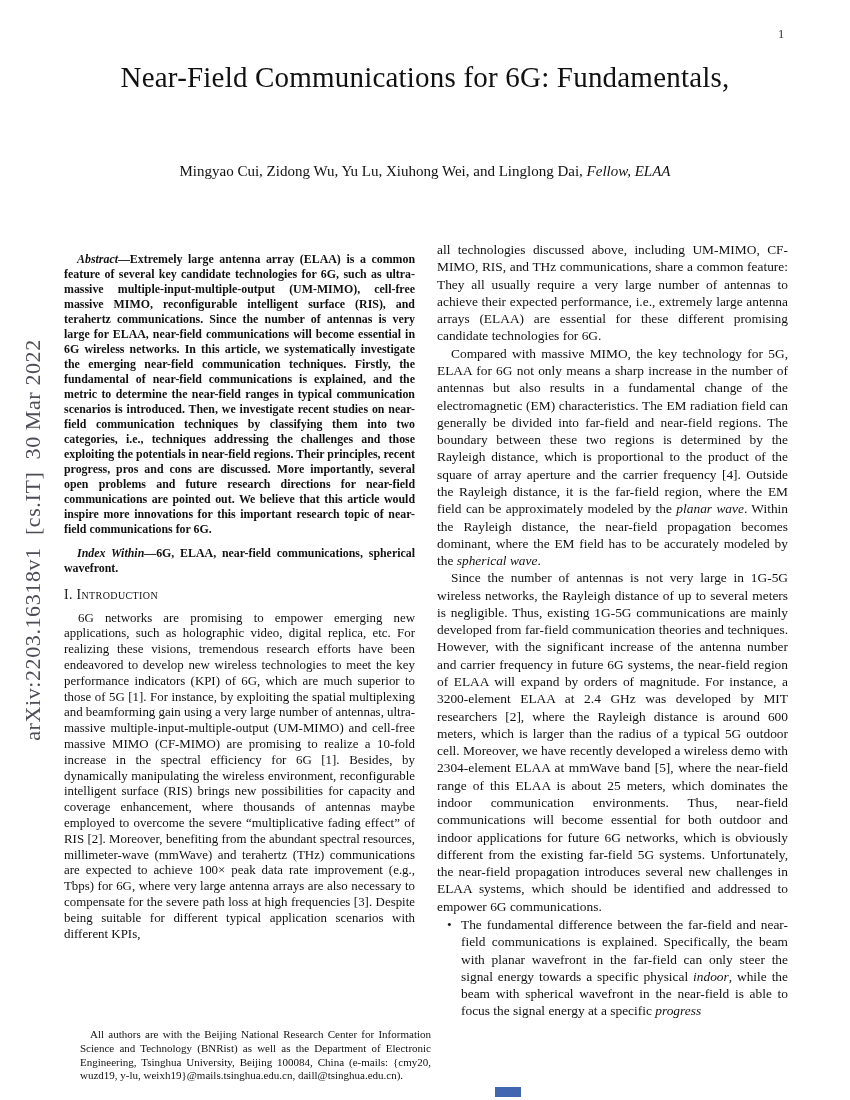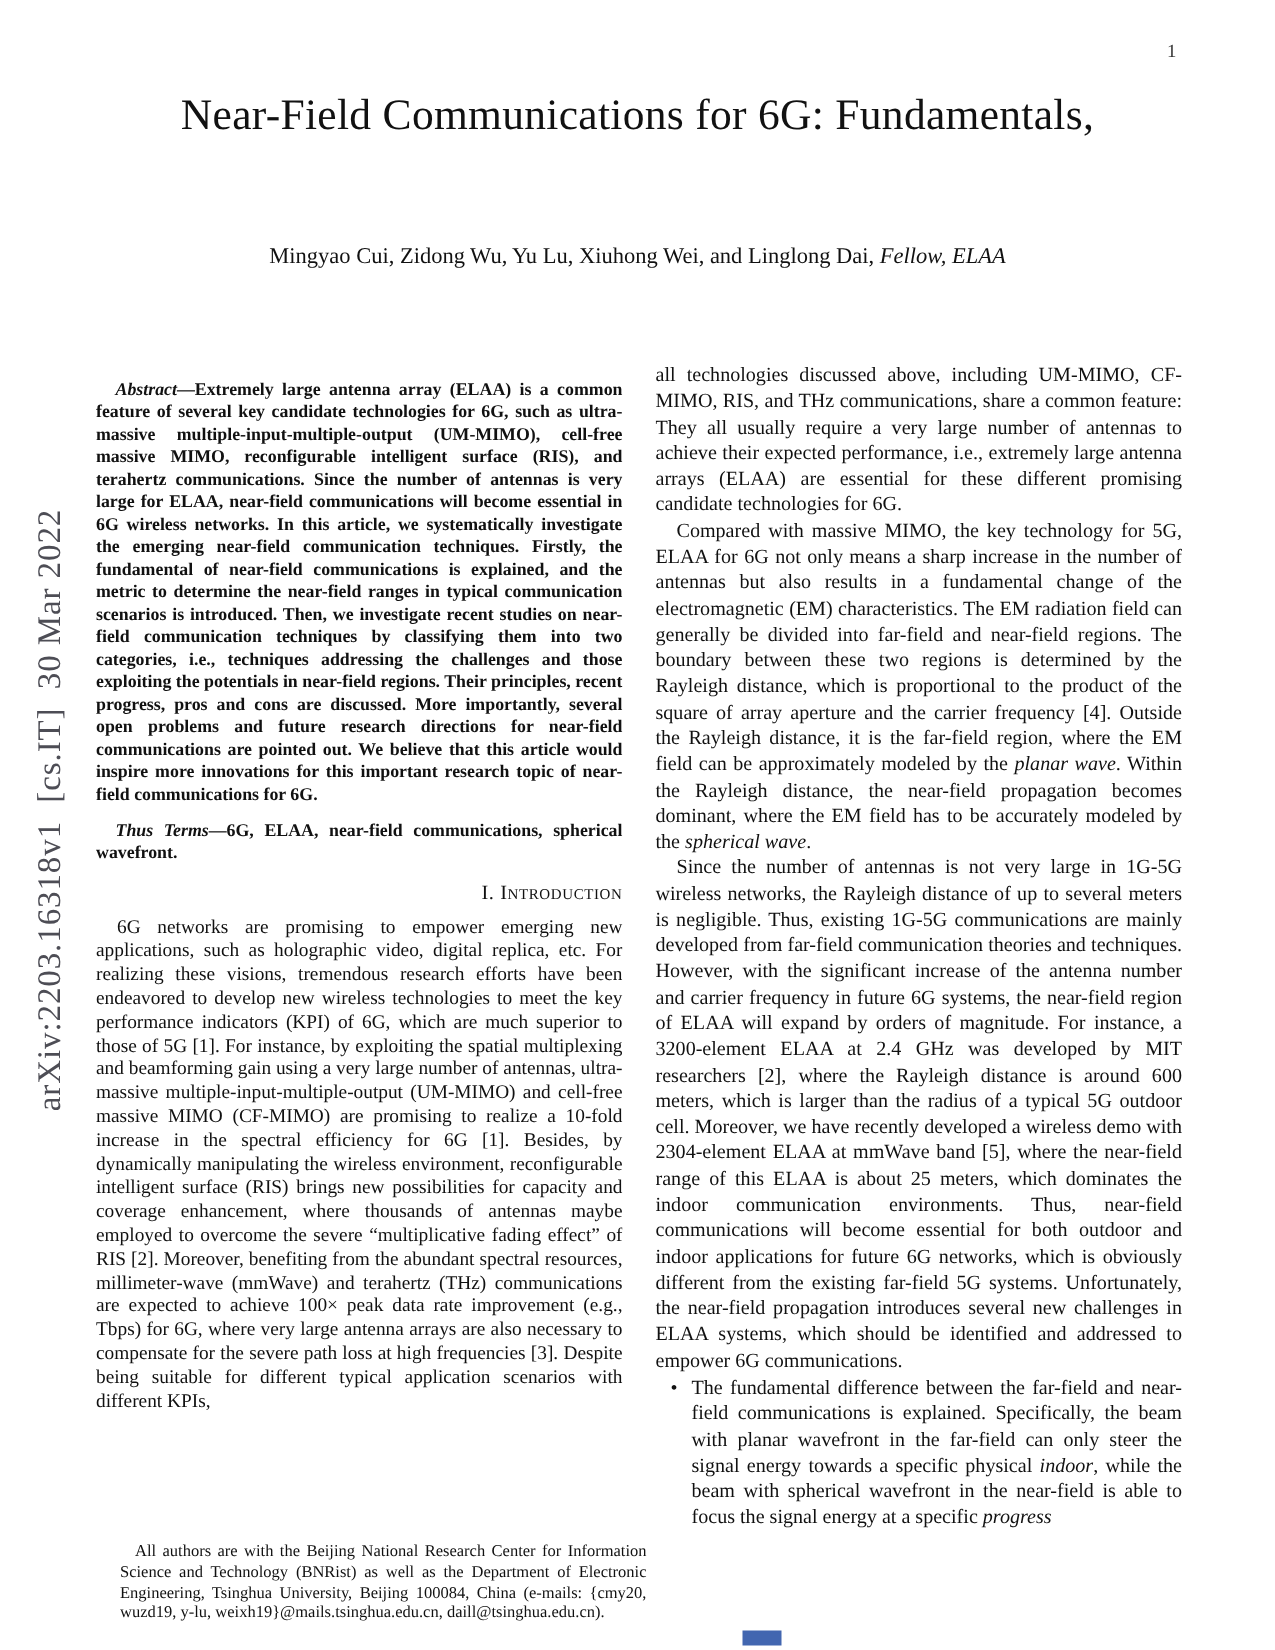--- a/index.html
+++ b/index.html
@@ -78,21 +78,21 @@
   .abstract, .index-terms {
     font-weight: bold;
     font-size: 11.9px;
     line-height: 1.26;
     margin: 0;
     text-indent: 13px;
   }
   .index-terms { margin-top: 9px; }
   .lead-label { font-style: italic; }
   .section-heading {
-    text-align: right;
+    text-align: left;
     font-size: 13.6px;
     font-weight: 400;
     font-variant: small-caps;
     letter-spacing: 0.4px;
     margin: 11px 0 7px 0;
   }
   .body-para { margin: 0; text-indent: 14px; }
   .no-indent { text-indent: 0; }
   .bullet-item {
     position: relative;
@@ -136,21 +136,21 @@
 
   <h1 class="title">
     <span class="title-line">Near-Field Communications for 6G: Fundamentals,</span>
   </h1>
 
   <div class="authors"><span>Mingyao Cui, Zidong Wu, Yu Lu, Xiuhong Wei, and Linglong Dai, </span><i>Fellow, ELAA</i></div>
 
   <div class="col col-left">
     <p class="abstract"><i class="lead-label">Abstract</i><span>—Extremely large antenna array (ELAA) is a common feature of several key candidate technologies for 6G, such as ultra-massive multiple-input-multiple-output (UM-MIMO), cell-free massive MIMO, reconfigurable intelligent surface (RIS), and terahertz communications. Since the number of antennas is very large for ELAA, near-field communications will become essential in 6G wireless networks. In this article, we systematically investigate the emerging near-field communication techniques. Firstly, the fundamental of near-field communications is explained, and the metric to determine the near-field ranges in typical communication scenarios is introduced. Then, we investigate recent studies on near-field communication techniques by classifying them into two categories, i.e., techniques addressing the challenges and those exploiting the potentials in near-field regions. Their principles, recent progress, pros and cons are discussed. More importantly, several open problems and future research directions for near-field communications are pointed out. We believe that this article would inspire more innovations for this important research topic of near-field communications for 6G.</span></p>
 
-    <p class="index-terms"><i class="lead-label">Thus Terms</i><span>—6G, ELAA, near-field communications, spherical wavefront.</span></p>
+    <p class="index-terms"><i class="lead-label">Index Within</i><span>—6G, ELAA, near-field communications, spherical wavefront.</span></p>
 
     <h2 class="section-heading">I. Introduction</h2>
 
     <p class="body-para">6G networks are promising to empower emerging new applications, such as holographic video, digital replica, etc. For realizing these visions, tremendous research efforts have been endeavored to develop new wireless technologies to meet the key performance indicators (KPI) of 6G, which are much superior to those of 5G [1]. For instance, by exploiting the spatial multiplexing and beamforming gain using a very large number of antennas, ultra-massive multiple-input-multiple-output (UM-MIMO) and cell-free massive MIMO (CF-MIMO) are promising to realize a 10-fold increase in the spectral efficiency for 6G [1]. Besides, by dynamically manipulating the wireless environment, reconfigurable intelligent surface (RIS) brings new possibilities for capacity and coverage enhancement, where thousands of antennas maybe employed to overcome the severe “multiplicative fading effect” of RIS [2]. Moreover, benefiting from the abundant spectral resources, millimeter-wave (mmWave) and terahertz (THz) communications are expected to achieve 100× peak data rate improvement (e.g., Tbps) for 6G, where very large antenna arrays are also necessary to compensate for the severe path loss at high frequencies [3]. Despite being suitable for different typical application scenarios with different KPIs,</p>
   </div>
 
   <div class="col col-right">
     <p class="body-para no-indent">all technologies discussed above, including UM-MIMO, CF-MIMO, RIS, and THz communications, share a common feature: They all usually require a very large number of antennas to achieve their expected performance, i.e., extremely large antenna arrays (ELAA) are essential for these different promising candidate technologies for 6G.</p>
 
     <p class="body-para"><span>Compared with massive MIMO, the key technology for 5G, ELAA for 6G not only means a sharp increase in the number of antennas but also results in a fundamental change of the electromagnetic (EM) characteristics. The EM radiation field can generally be divided into far-field and near-field regions. The boundary between these two regions is determined by the Rayleigh distance, which is proportional to the product of the square of array aperture and the carrier frequency [4]. Outside the Rayleigh distance, it is the far-field region, where the EM field can be approximately modeled by the </span><i>planar wave</i><span>. Within the Rayleigh distance, the near-field propagation becomes dominant, where the EM field has to be accurately modeled by the </span><i>spherical wave</i><span>.</span></p>

